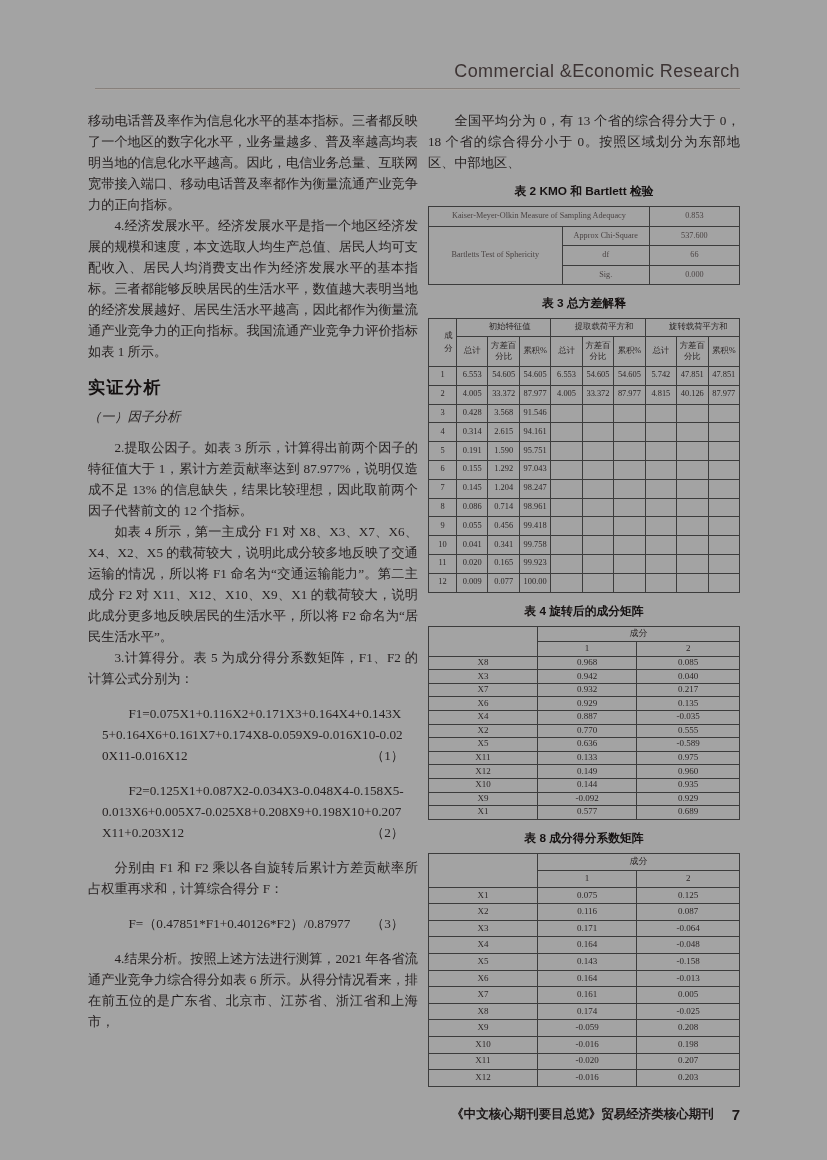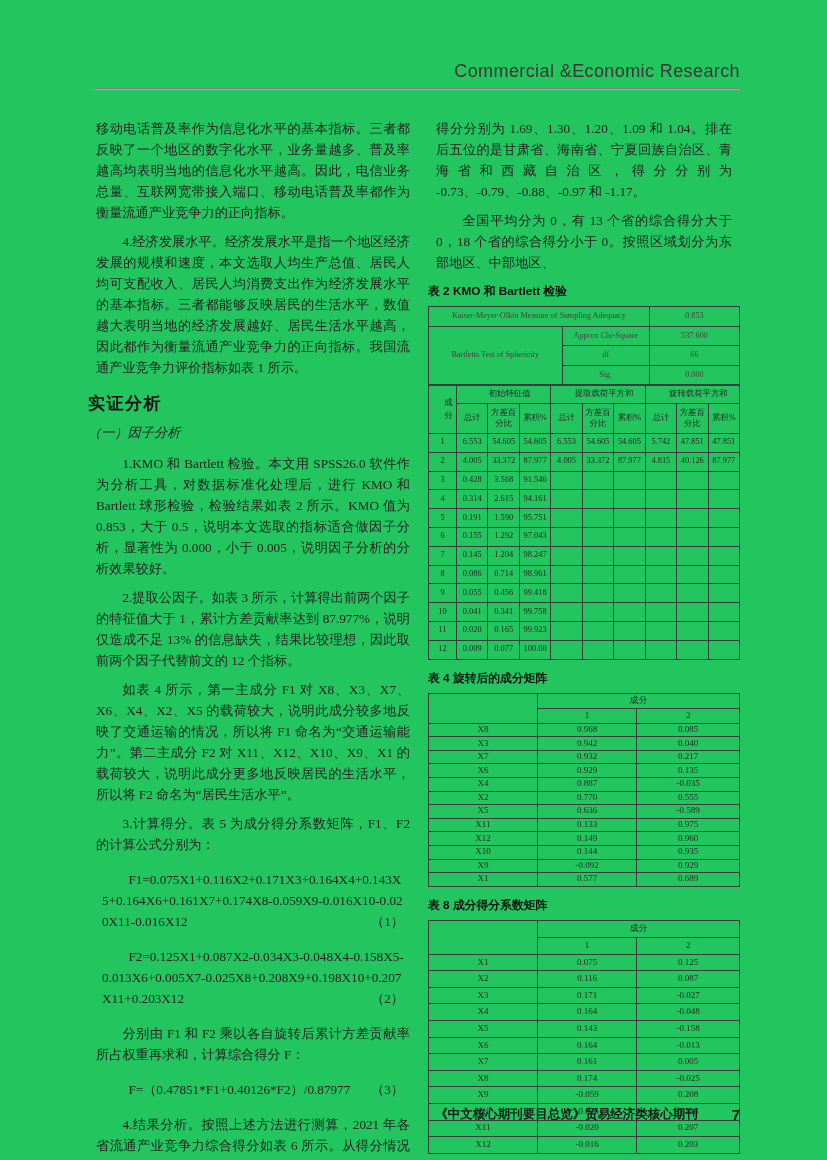--- a/index.html
+++ b/index.html
@@ -1,111 +1,109 @@
 <!DOCTYPE html>
 <html><head>
 <meta charset="utf-8">
 <style>
   html,body { margin:0; padding:0; background:#ffffff; }
   .page {
-    position:relative; width:827px; height:1160px; background:#22c55e;
+    position:relative; width:827px; height:1160px; background:#a3a3a3;
     font-family:"Liberation Serif","DejaVu Serif",serif; color:#241f1f;
     overflow:hidden;
   }
   .header-title {
     position:absolute; top:61px; right:87px;
     font-family:"Liberation Sans","DejaVu Sans",sans-serif;
     font-size:18px; color:#3d3434; letter-spacing:.4px;
   }
   .header-rule {
     position:absolute; top:88px; left:95px; width:645px; height:2px;
     background:linear-gradient(#746e6a,#bdb8b4);
   }
   .columns { position:absolute; top:110px; left:88px; width:652px; display:flex; gap:10px; }
   .col-left  { width:330px; }
   .col-right { width:312px; }
 
-  p.body { margin:8px; font-size:13.2px; line-height:21px; text-align:justify; }
+  p.body { margin:0; font-size:13.2px; line-height:21px; text-align:justify; }
   p.indent { text-indent:2em; }
   h2.section {
     font-family:"Liberation Sans","DejaVu Sans",sans-serif;
     font-size:17px; font-weight:bold; letter-spacing:1.5px;
     margin:14px 0 7px 0; color:#141010;
   }
   p.subheading { margin:0 0 10px 0; font-size:13.2px; line-height:21px; font-style:italic; }
   .formula {
     position:relative; margin:14px; font-size:13.2px; line-height:21px;
     text-align:justify; text-indent:2em; word-break:break-all;
   }
   .formula .eqno { position:absolute; right:0; bottom:0; text-indent:0; }
 
   .caption {
-    font-family:"Liberation Sans","DejaVu Sans",sans-serif;
+    text-align:center; font-family:"Liberation Sans","DejaVu Sans",sans-serif;
     font-weight:bold; font-size:11.8px; color:#151111; margin:11px 0 6px 0;
   }
   table { border-collapse:collapse; width:100%; table-layout:fixed; border:1.5px solid #2b2b2b; }
   td { border:1px solid #3c3c3c; text-align:center; vertical-align:middle; padding:0 1px; color:#2b2626; }
 
   .t2 td { font-size:8.2px; height:18.5px; color:#4a4343; line-height:1.2; }
   .t3 td { font-size:8.4px; line-height:1.3; padding:1px 0; }
   .t3 .group-row td { height:15px;padding-left:12px; }
   .t3 .sub-row td { height:27px; }
   .t3 .comp-v { word-break:break-all; line-height:1.5; }
   .t3 tbody td { height:15.8px; }
   .t4 td { font-size:9px; height:12.6px; line-height:1.1; }
   .t4 .group-row td, .t4 .sub-row td { height:14px; }
   .t5 td { font-size:9px; height:15.6px; line-height:1.1; }
   .t5 .group-row td, .t5 .sub-row td { height:16px; }
   tbody td { word-break:break-all; }
 
   .footer {
     position:absolute; top:1106px; right:87px;
-    display:flex; align-items:center; gap:34px;
+    display:flex; align-items:center; gap:18px;
     font-family:"Liberation Sans","DejaVu Sans",sans-serif;
     font-weight:bold; color:#1d1818; font-size:12.5px;
   }
   .footer .pagenum { font-size:15px; }
 </style>
 </head>
 <body>
 
 <div class="page">
 
   <div class="header-title">Commercial &amp;Economic Research</div>
   <div class="header-rule"></div>
 
   <div class="columns">
 
     <section class="col col-left">
       <p class="body">移动电话普及率作为信息化水平的基本指标。三者都反映了一个地区的数字化水平，业务量越多、普及率越高均表明当地的信息化水平越高。因此，电信业务总量、互联网宽带接入端口、移动电话普及率都作为衡量流通产业竞争力的正向指标。</p>
       <p class="body indent">4.经济发展水平。经济发展水平是指一个地区经济发展的规模和速度，本文选取人均生产总值、居民人均可支配收入、居民人均消费支出作为经济发展水平的基本指标。三者都能够反映居民的生活水平，数值越大表明当地的经济发展越好、居民生活水平越高，因此都作为衡量流通产业竞争力的正向指标。我国流通产业竞争力评价指标如表 1 所示。</p>
       <h2 class="section">实证分析</h2>
       <p class="subheading">（一）因子分析</p>
-      <p class="body indent">1.KMO 和 Bartlett 检验。本文用 SPSS26.0 软件作为分析工具，对数据标准化处理后，进行 KMO 和 Bartlett 球形检验，检验结果如表 2 所示。KMO 值为 0.853，大于 0.5，说明本文选取的指标适合做因子分析，显著性为 0.000，小于 0.005，说明因子分析的分析效果较好。</p>
       <p class="body indent">2.提取公因子。如表 3 所示，计算得出前两个因子的特征值大于 1，累计方差贡献率达到 87.977%，说明仅造成不足 13% 的信息缺失，结果比较理想，因此取前两个因子代替前文的 12 个指标。</p>
       <p class="body indent">如表 4 所示，第一主成分 F1 对 X8、X3、X7、X6、X4、X2、X5 的载荷较大，说明此成分较多地反映了交通运输的情况，所以将 F1 命名为“交通运输能力”。第二主成分 F2 对 X11、X12、X10、X9、X1 的载荷较大，说明此成分更多地反映居民的生活水平，所以将 F2 命名为“居民生活水平”。</p>
       <p class="body indent">3.计算得分。表 5 为成分得分系数矩阵，F1、F2 的计算公式分别为：</p>
       <div class="formula">
         <span>F1=0.075X1+0.116X2+0.171X3+0.164X4+0.143X5+0.164X6+0.161X7+0.174X8-0.059X9-0.016X10-0.020X11-0.016X12</span>
         <span class="eqno">（1）</span>
       </div>
       <div class="formula">
         <span>F2=0.125X1+0.087X2-0.034X3-0.048X4-0.158X5-0.013X6+0.005X7-0.025X8+0.208X9+0.198X10+0.207X11+0.203X12</span>
         <span class="eqno">（2）</span>
       </div>
       <p class="body indent">分别由 F1 和 F2 乘以各自旋转后累计方差贡献率所占权重再求和，计算综合得分 F：</p>
       <div class="formula">
         <span>F=（0.47851*F1+0.40126*F2）/0.87977</span>
         <span class="eqno">（3）</span>
       </div>
       <p class="body indent">4.结果分析。按照上述方法进行测算，2021 年各省流通产业竞争力综合得分如表 6 所示。从得分情况看来，排在前五位的是广东省、北京市、江苏省、浙江省和上海市，</p>
     </section>
 
     <section class="col col-right">
-      <p class="body">得分分别为 1.69、1.30、1.20、1.09 和 1.04。排在后五位的是甘肃省、海南省、宁夏回族自治区、青海省和西藏自治区，得分分别为 -0.73、-0.79、-0.88、-0.97 和 -1.17。</p>
       <p class="body indent">全国平均分为 0，有 13 个省的综合得分大于 0，18 个省的综合得分小于 0。按照区域划分为东部地区、中部地区、</p>
 
       <div class="table-block">
         <div class="caption">表 2 KMO 和 Bartlett 检验</div>
         <table class="t2">
           <colgroup>
               <col style="width:43%">
               <col style="width:28%">
               <col style="width:29%">
             </colgroup>
@@ -125,20 +123,21 @@
             </tr>
             <tr>
               <td>Sig.</td>
               <td>0.000</td>
             </tr>
           </tbody>
         </table>
       </div>
 
       <div class="table-block">
+        <div class="caption">表 3 总方差解释</div>
         <table class="t3">
           <colgroup>
             <col style="width:28px">
             <col>
               <col>
               <col>
               <col>
               <col>
               <col>
               <col>
@@ -421,21 +420,21 @@
                 <td>0.125</td>
               </tr>
               <tr>
                 <td>X2</td>
                 <td>0.116</td>
                 <td>0.087</td>
               </tr>
               <tr>
                 <td>X3</td>
                 <td>0.171</td>
-                <td>-0.027</td>
+                <td>-0.064</td>
               </tr>
               <tr>
                 <td>X4</td>
                 <td>0.164</td>
                 <td>-0.048</td>
               </tr>
               <tr>
                 <td>X5</td>
                 <td>0.143</td>
                 <td>-0.158</td>

